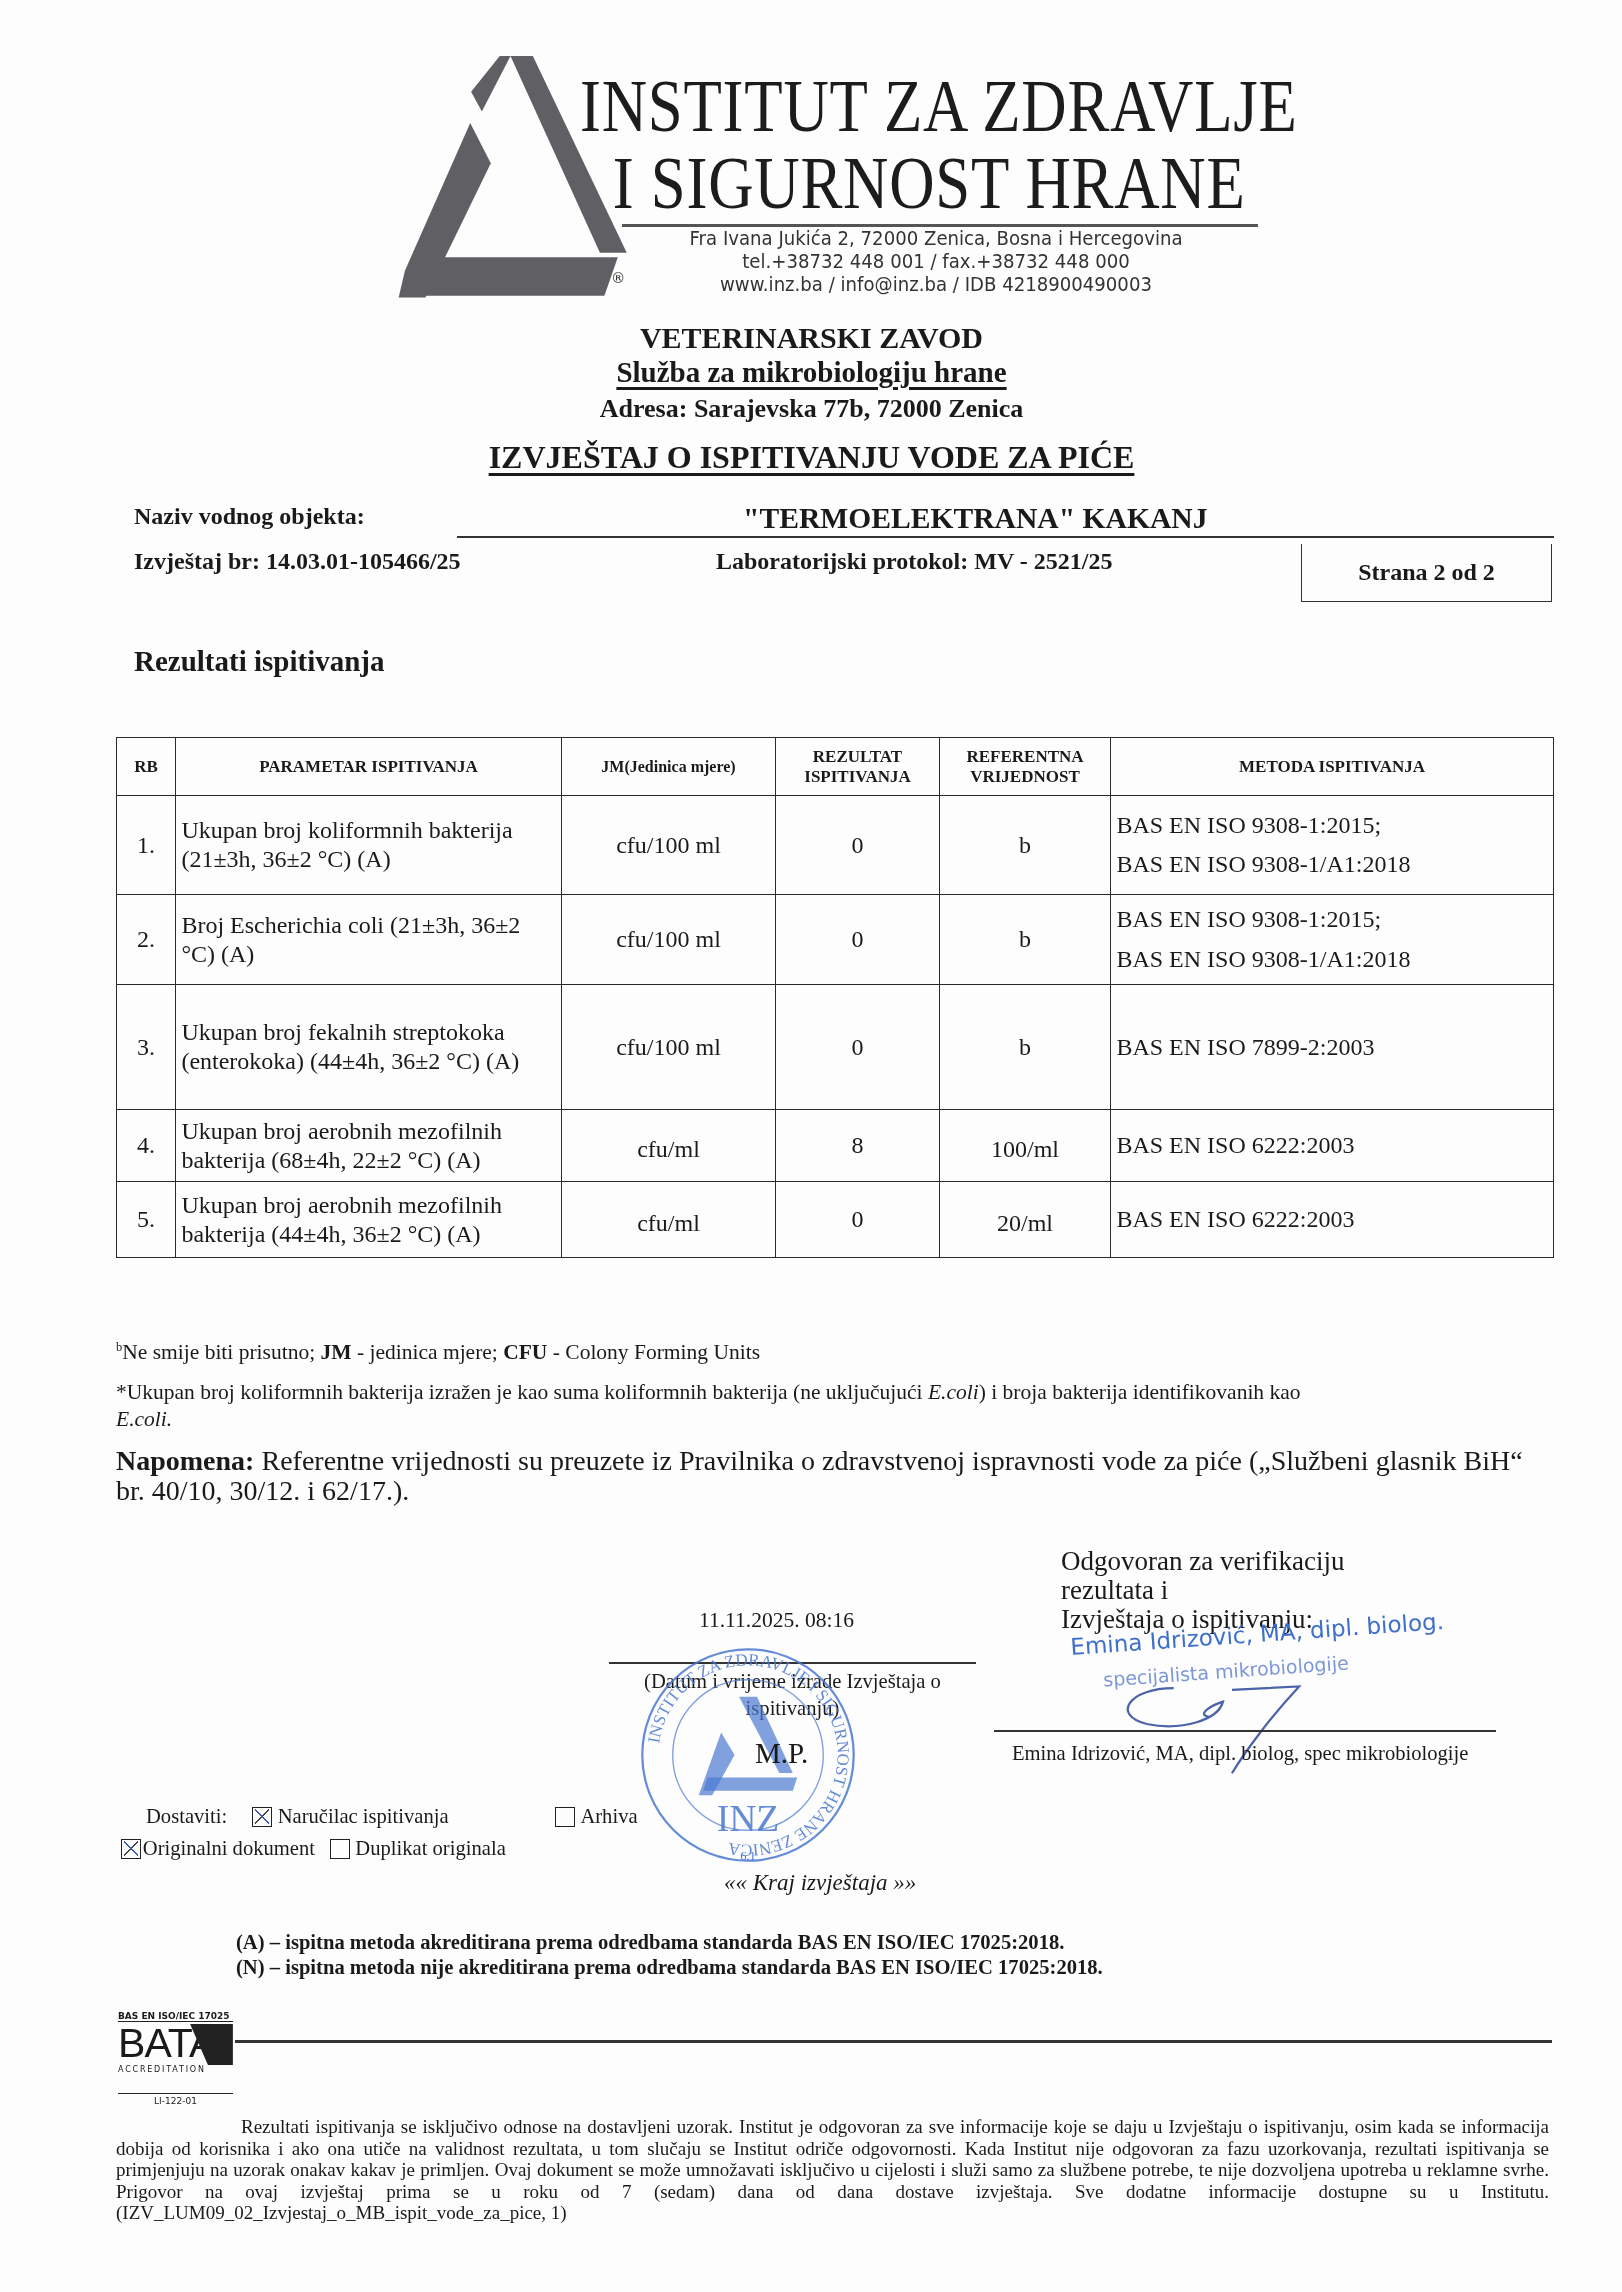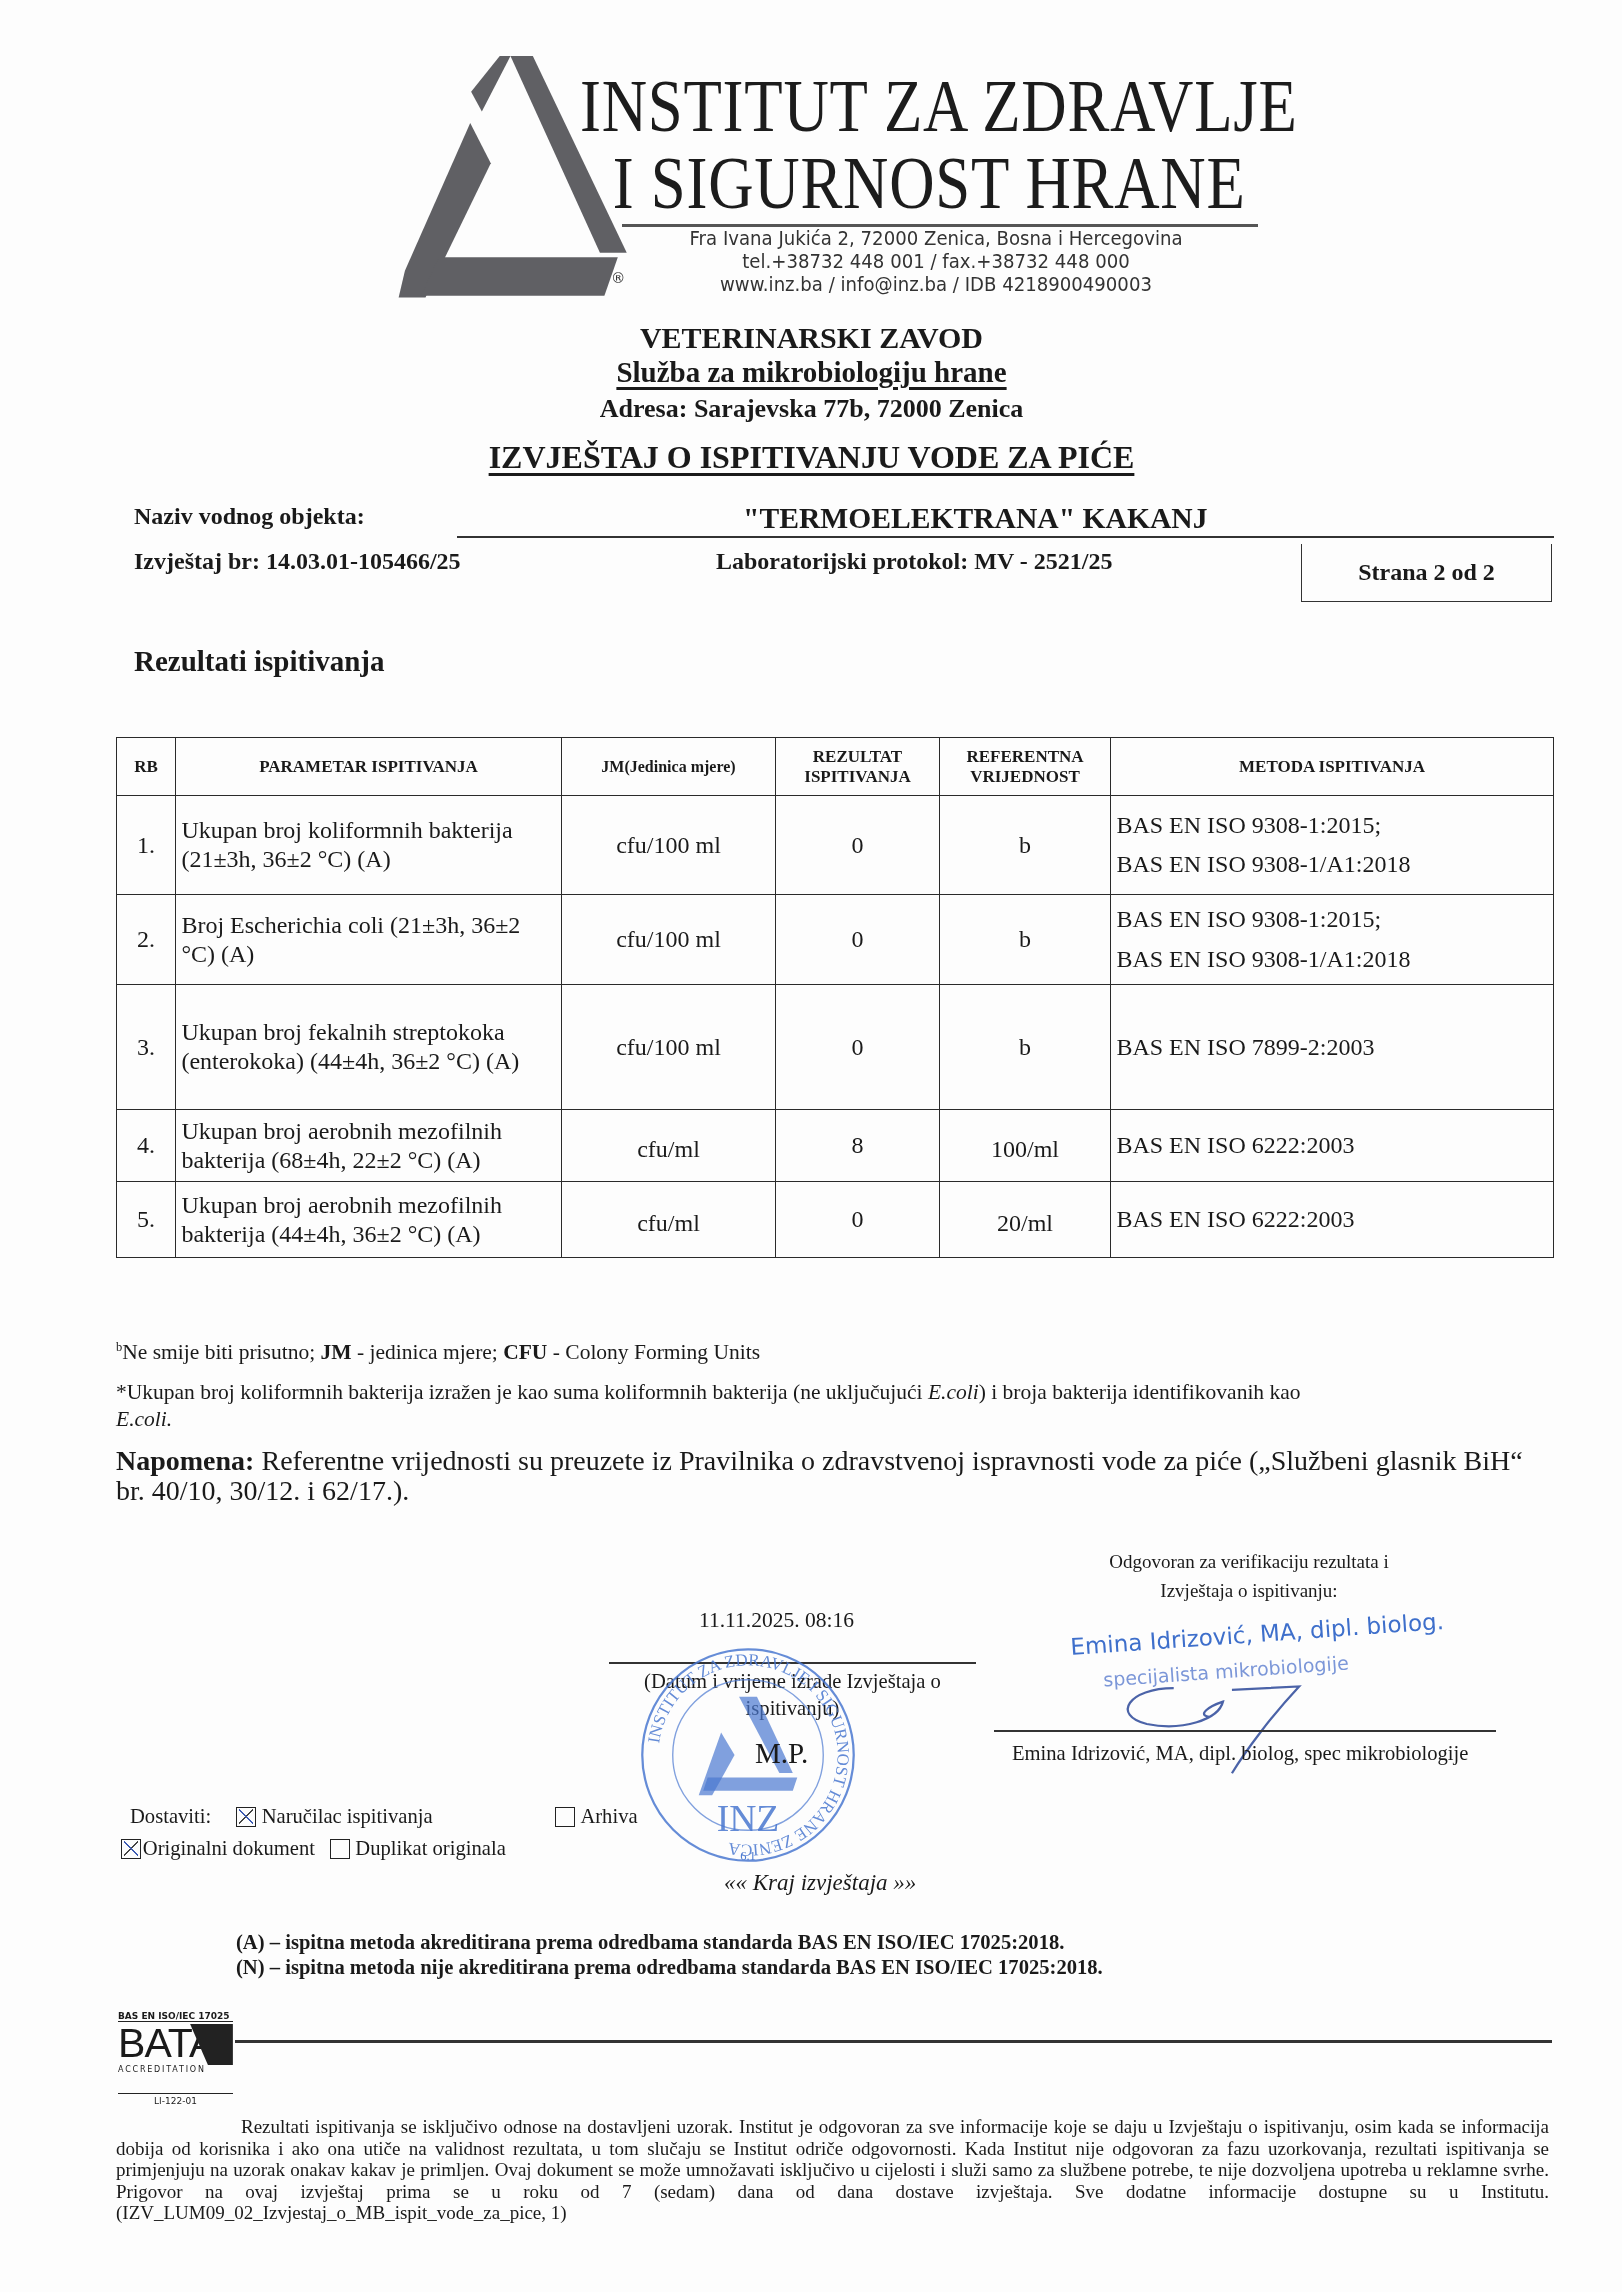--- a/index.html
+++ b/index.html
@@ -38,21 +38,21 @@
   td.c { text-align:center; vertical-align:top; padding-top:16px; }
   td.res-v { text-align:center; }
   td.meth { padding-left:9px; }
   td.meth .m2 { display:block; margin-top:10.7px; }
   
   .notes { left:116px; font-size:21.5px; line-height:27px; width:1433px; }
   .n1 { top:1334px; }
   .n2 { top:1379px; }
   .n3 { top:1446px; font-size:28px; line-height:30px; }
   
-  .verif { left:1061px; top:1547px; width:376px; text-align:center; font-size:19px; line-height:29px; }
+  .verif { left:1061px; top:1547px; width:376px; text-align:left; font-size:27px; line-height:29px; }
   .date { left:699px; top:1608px; font-size:21.5px; }
   .date-rule { left:609px; top:1662px; width:367px; height:1.8px; background:#333; }
   .date-cap { left:618px; top:1668px; width:349px; text-align:center; font-size:20.6px; line-height:27px; }
   .sig-stamp-text { left:1070px; top:1621px; color:#3e6fcb; font-family:"DejaVu Sans", sans-serif; font-size:23px;
                     transform:rotate(-4deg); white-space:nowrap; }
   .sig-stamp-text2 { left:1103px; top:1660px; color:#7c97d8; font-family:"DejaVu Sans", sans-serif; font-size:19px;
                      transform:rotate(-4deg); white-space:nowrap; }
   .sig-line { left:994px; top:1730px; width:502px; height:1.8px; background:#333; }
   .sig-name { left:1012px; top:1742px; font-size:20.6px; white-space:nowrap; }
   .stamp { left:636px; top:1643px; width:224px; height:224px; }
@@ -208,21 +208,21 @@
 
 <div class="abs sig-stamp-text">Emina Idrizović, MA, dipl. biolog.</div>
 <div class="abs sig-stamp-text2">specijalista mikrobiologije</div>
 <svg class="abs" style="left:1111px; top:1679px; width:215px; height:99px;" viewBox="0 0 240 110">
   <path d="M70,10 C20,10 0,40 40,50 C80,58 120,45 125,25 C110,30 95,40 110,42" fill="none" stroke="#4b63a8" stroke-width="2.5"></path>
   <path d="M135,12 L210,8 C180,40 150,80 135,105" fill="none" stroke="#4b63a8" stroke-width="2.5"></path>
 </svg>
 <div class="abs sig-line"></div>
 <div class="abs sig-name">Emina Idrizović, MA, dipl. biolog, spec mikrobiologije</div>
 
-<div class="abs dist" style="left:130px; top:1805px;justify-content:center;">
+<div class="abs dist" style="left:146px; top:1805px;justify-content:center;">
   <span style="margin-right:25px">Dostaviti:</span>
   <span class="cb checked"></span>
   <span>Naručilac ispitivanja</span>
 </div>
 <div class="abs dist" style="left:555px; top:1805px;">
   <span class="cb"></span>
   <span>Arhiva</span>
 </div>
 <div class="abs dist" style="left:121px; top:1837px;">
   <span class="cb checked" style="margin-right:1.8px"></span>

